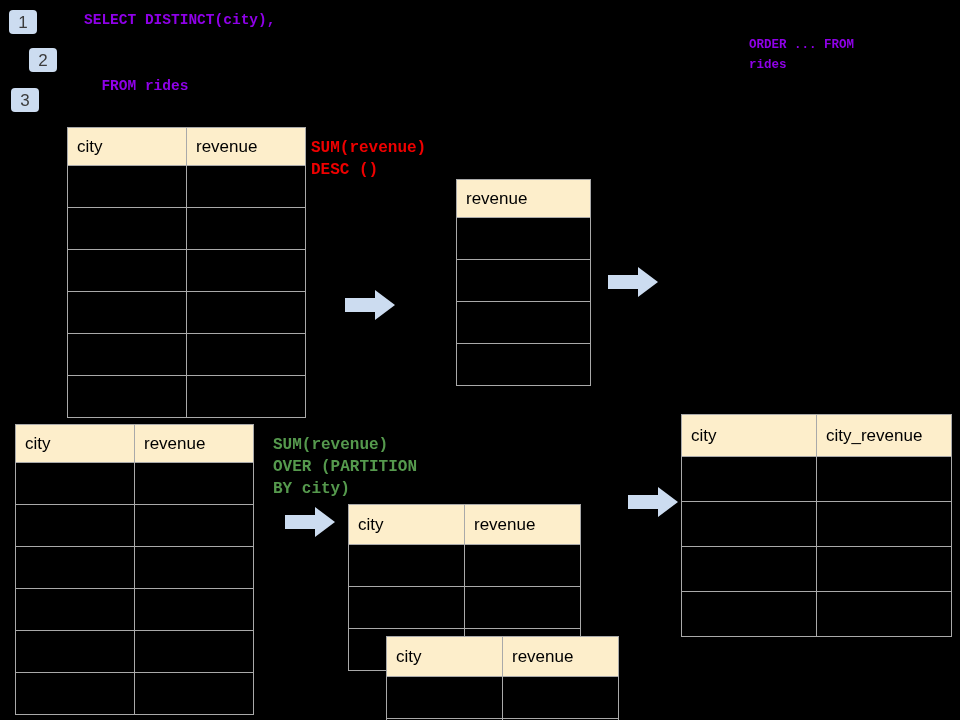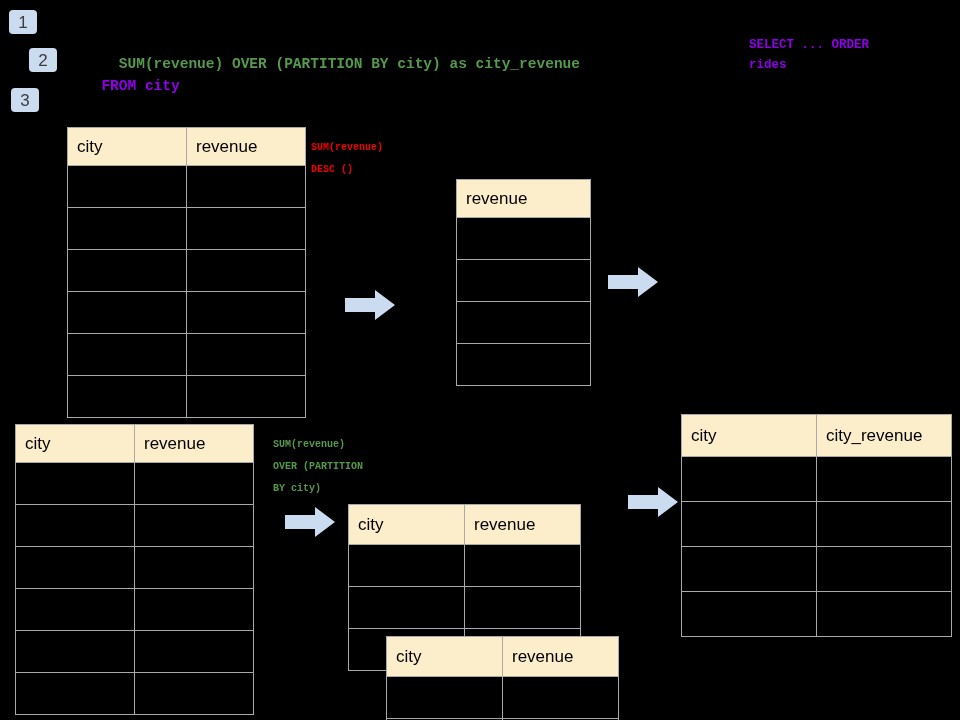--- a/index.html
+++ b/index.html
@@ -53,21 +53,21 @@
     font-size: 12.5px;
     font-weight: bold;
     line-height: 19px;
     color: #8f00e8;
     white-space: pre;
   }
 
   .label {
     position: absolute;
     font-family: "Liberation Mono", "DejaVu Sans Mono", monospace;
-    font-size: 10px;
+    font-size: 16px;
     font-weight: bold;
     line-height: 22px;
     white-space: pre;
   }
 
   
   .tbl {
     position: absolute;
     border-collapse: collapse;
     table-layout: fixed;
@@ -102,24 +102,24 @@
   <div class="badge" style="left:9px;  top:10px;">
     <span>1</span>
   </div>
   <div class="badge" style="left:29px; top:48px;">
     <span>2</span>
   </div>
   <div class="badge" style="left:11px; top:88px;">
     <span>3</span>
   </div>
 
-  <div class="code c-green" style="left:84px; top:54px;">    SUM(revenue) OVER (PARTITION BY city) as city_revenue</div>
-  <div class="code c-purple" style="left:84px; top:76px;">  FROM city</div>
-
-  <div class="side-note" style="left:749px; top:36px;">SELECT ... ORDER</div>
+  <div class="code c-purple" style="left:84px; top:10px;">SELECT DISTINCT(city),</div>
+  <div class="code c-purple" style="left:84px; top:76px;">  FROM rides</div>
+
+  <div class="side-note" style="left:749px; top:36px;">ORDER ... FROM</div>
   <div class="side-note" style="left:749px; top:56px;">rides</div>
 
   <div class="label c-red" style="left:311px; top:137px;">SUM(revenue)</div>
   <div class="label c-red" style="left:311px; top:159px;">DESC ()</div>
 
   <div class="label c-green" style="left:273px; top:434px;">SUM(revenue)</div>
   <div class="label c-green" style="left:273px; top:456px;">OVER (PARTITION</div>
   <div class="label c-green" style="left:273px; top:478px;">BY city)</div>
 
   <table class="tbl" style="left:67px; top:127px; width:238px;">

